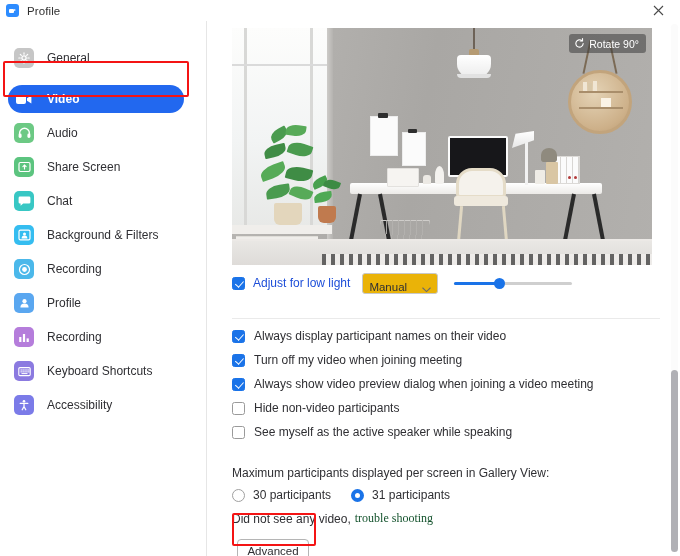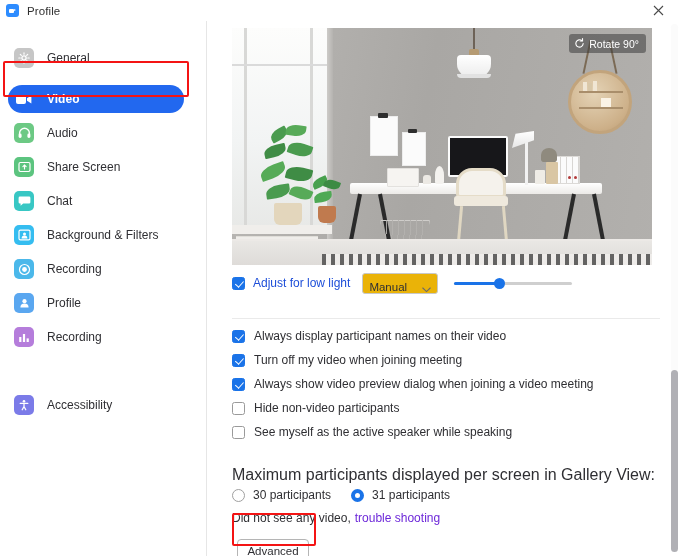--- a/index.html
+++ b/index.html
@@ -421,41 +421,41 @@
     height: 24px;
     cursor: pointer;
   }
   .opt-label {
     font-size: 12px; color: #2f2f33;
     margin-left: 9px; white-space: nowrap;
   }
 
   .gallery-label {
     position: absolute; left: 25px; top: 445px;
-    font-size: 16px; color: #2f2f33; white-space: nowrap;
+    font-size: 12px; color: #2f2f33; white-space: nowrap;
   }
   .radio-row {
     position: absolute; left: 25px; top: 467px;
     display: flex; align-items: center;
   }
   .rdo {
     width: 13px; height: 13px; border-radius: 50%;
     border: 1.4px solid #a0a0a0; background: #ffffff;
     box-sizing: border-box; position: relative; flex: 0 0 auto;
     cursor: pointer;
   }
   .rdo.checked { border: 4px solid #1a73e8; background: #ffffff; }
   .rdo-label { font-size: 12px; color: #2f2f33; margin-left: 8px; margin-right: 20px; white-space: nowrap; }
 
   .trouble-row {
     position: absolute; left: 25px; top: 490px;
     font-size: 12px; color: #2f2f33;
     display: flex; align-items: center; gap: 4px;
   }
-  .link { color: #6d28d9; cursor: pointer; }
+  .link { color: #14532d; cursor: pointer; font-family: Liberation Serif, serif; }
 
   .advanced-btn {
     position: absolute;
     left: 30px; top: 518px;
     width: 72px; height: 24px;
     background: #ffffff;
     border: 1px solid #b5b5b5;
     border-radius: 4px;
     font-size: 11.5px;
     color: #2f2f33;
@@ -581,20 +581,29 @@
     <span class="nav-icon" style="background:#b57ddb">
       <svg width="12" height="11" viewBox="0 0 12 11">
           <rect x="1.2" y="5" width="2.2" height="5" fill="#fff"></rect>
           <rect x="4.9" y="2" width="2.2" height="8" fill="#fff"></rect>
           <rect x="8.6" y="6.4" width="2.2" height="3.6" fill="#fff"></rect>
         </svg>
     </span>
     <span class="nav-label">Recording</span>
   </div>
 
+  <div class="nav-item" style="top:336px">
+    <span class="nav-icon" style="background:#8b7ae0">
+      <svg width="13" height="11" viewBox="0 0 13 11">
+          <rect x="0.8" y="1.6" width="11.4" height="8" rx="1.2" fill="none" stroke="#fff" stroke-width="1.1"></rect>
+          <path d="M2.8 4h.9M4.7 4h.9M6.6 4h.9M8.5 4h.9M10.3 4h.9M2.8 5.9h.9M4.7 5.9h.9M6.6 5.9h.9M8.5 5.9h.9M10.3 5.9h.9M3.9 7.6h5.2" stroke="#fff" stroke-width="1" stroke-linecap="round"></path>
+        </svg>
+    </span>
+    <span class="nav-label">Keyboard Shortcuts</span>
+  </div>
 
   <div class="nav-item" style="top:370px">
     <span class="nav-icon" style="background:#7b7be8">
       <svg width="12" height="12" viewBox="0 0 12 12">
           <circle cx="6" cy="2.3" r="1.3" fill="#fff"></circle>
           <path d="M2.2 4.4h7.6M6 4.4v3.2M6 7.6 4.2 10.8M6 7.6 7.8 10.8" stroke="#fff" stroke-width="1.25" stroke-linecap="round" fill="none"></path>
         </svg>
     </span>
     <span class="nav-label">Accessibility</span>
   </div>

